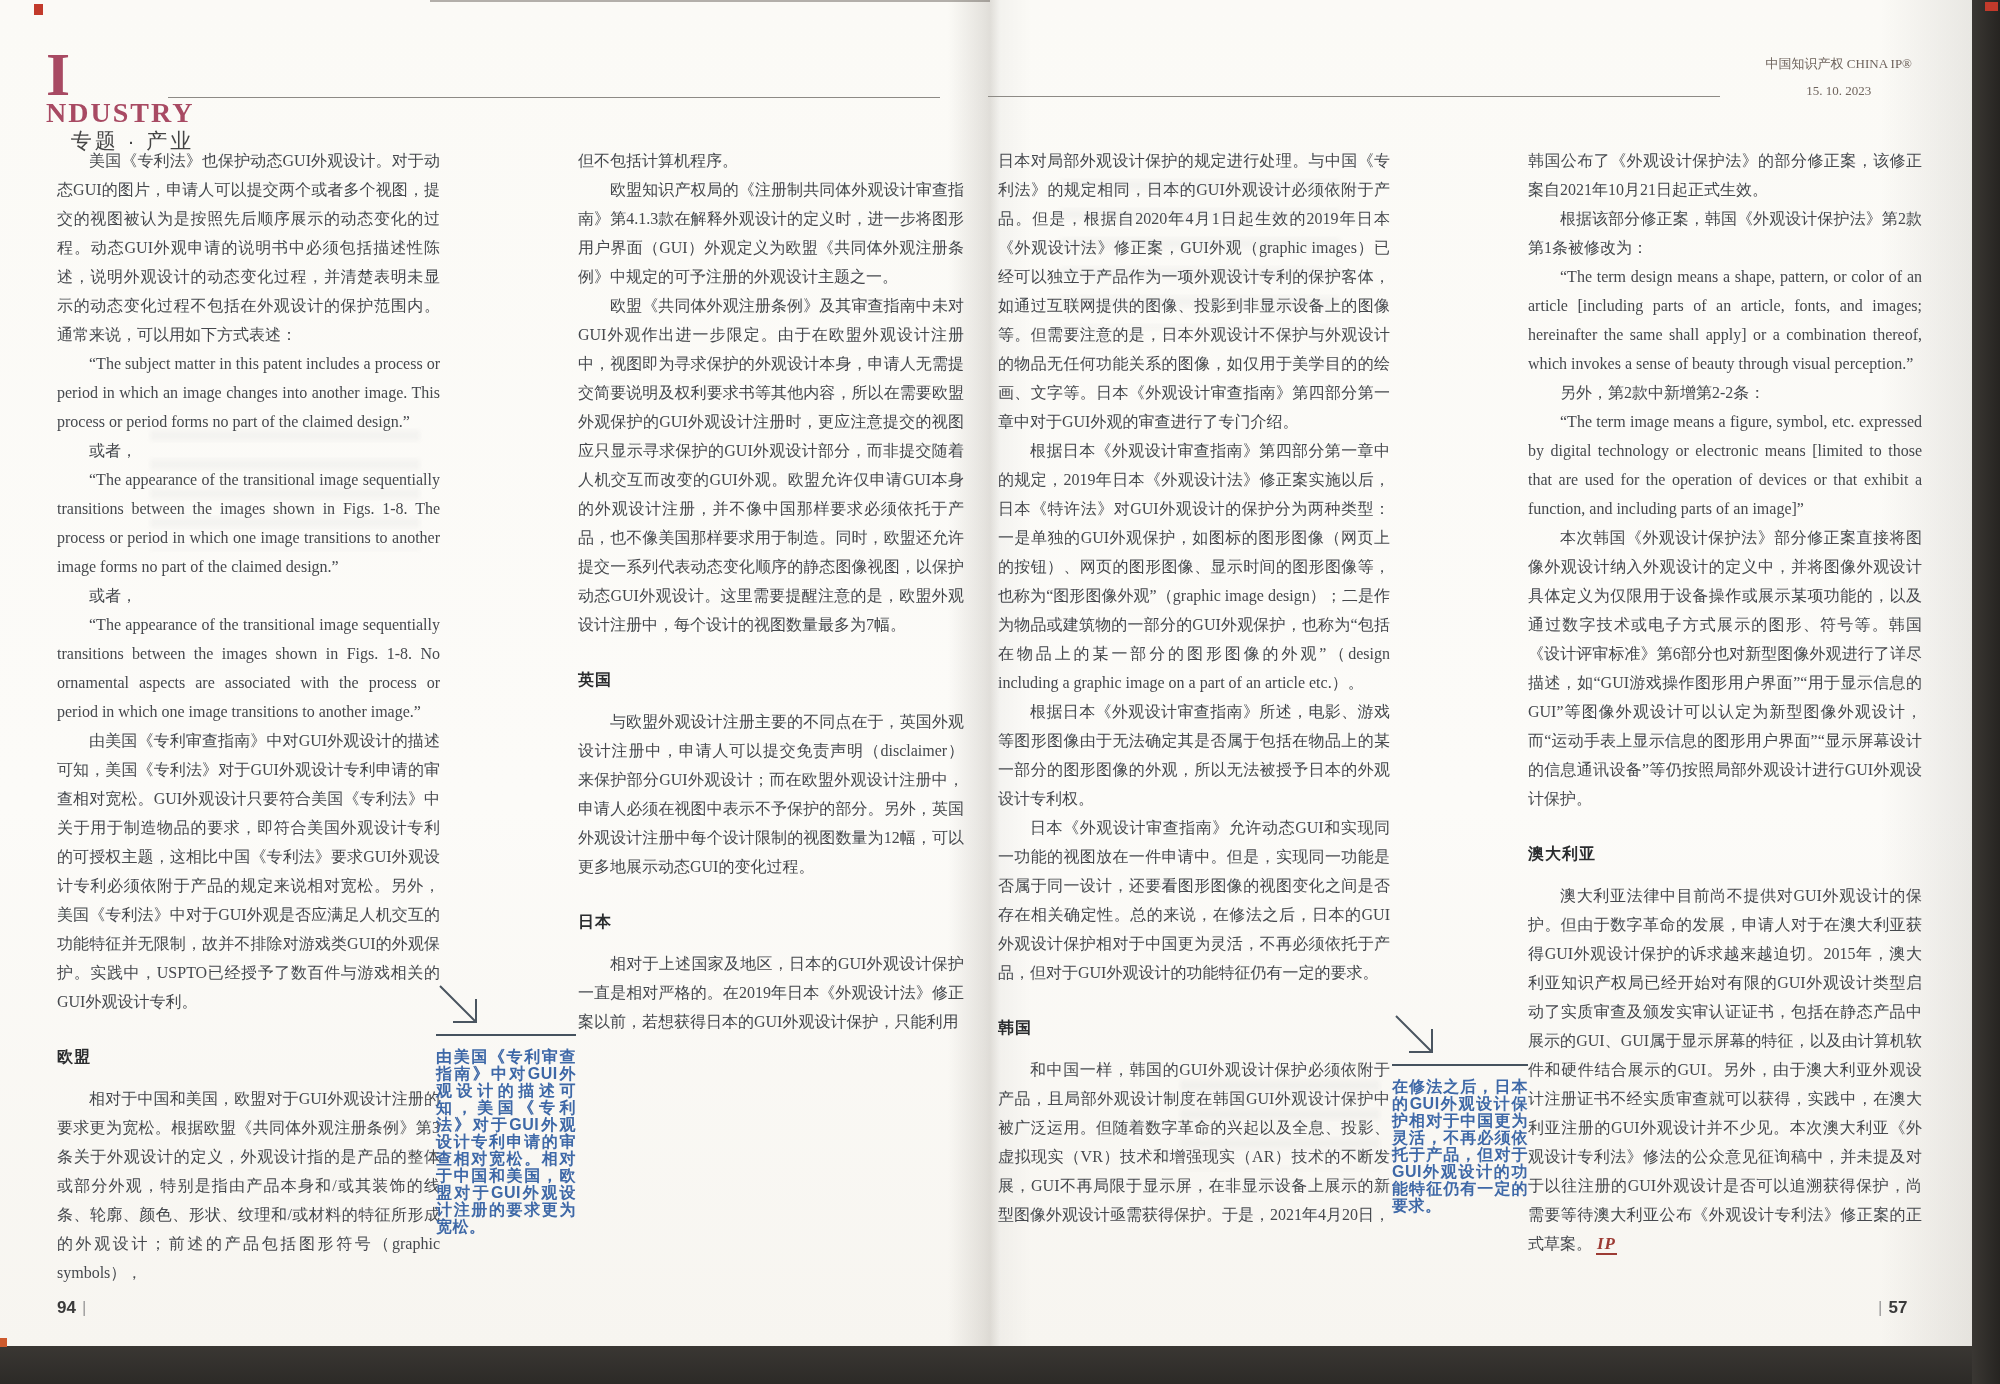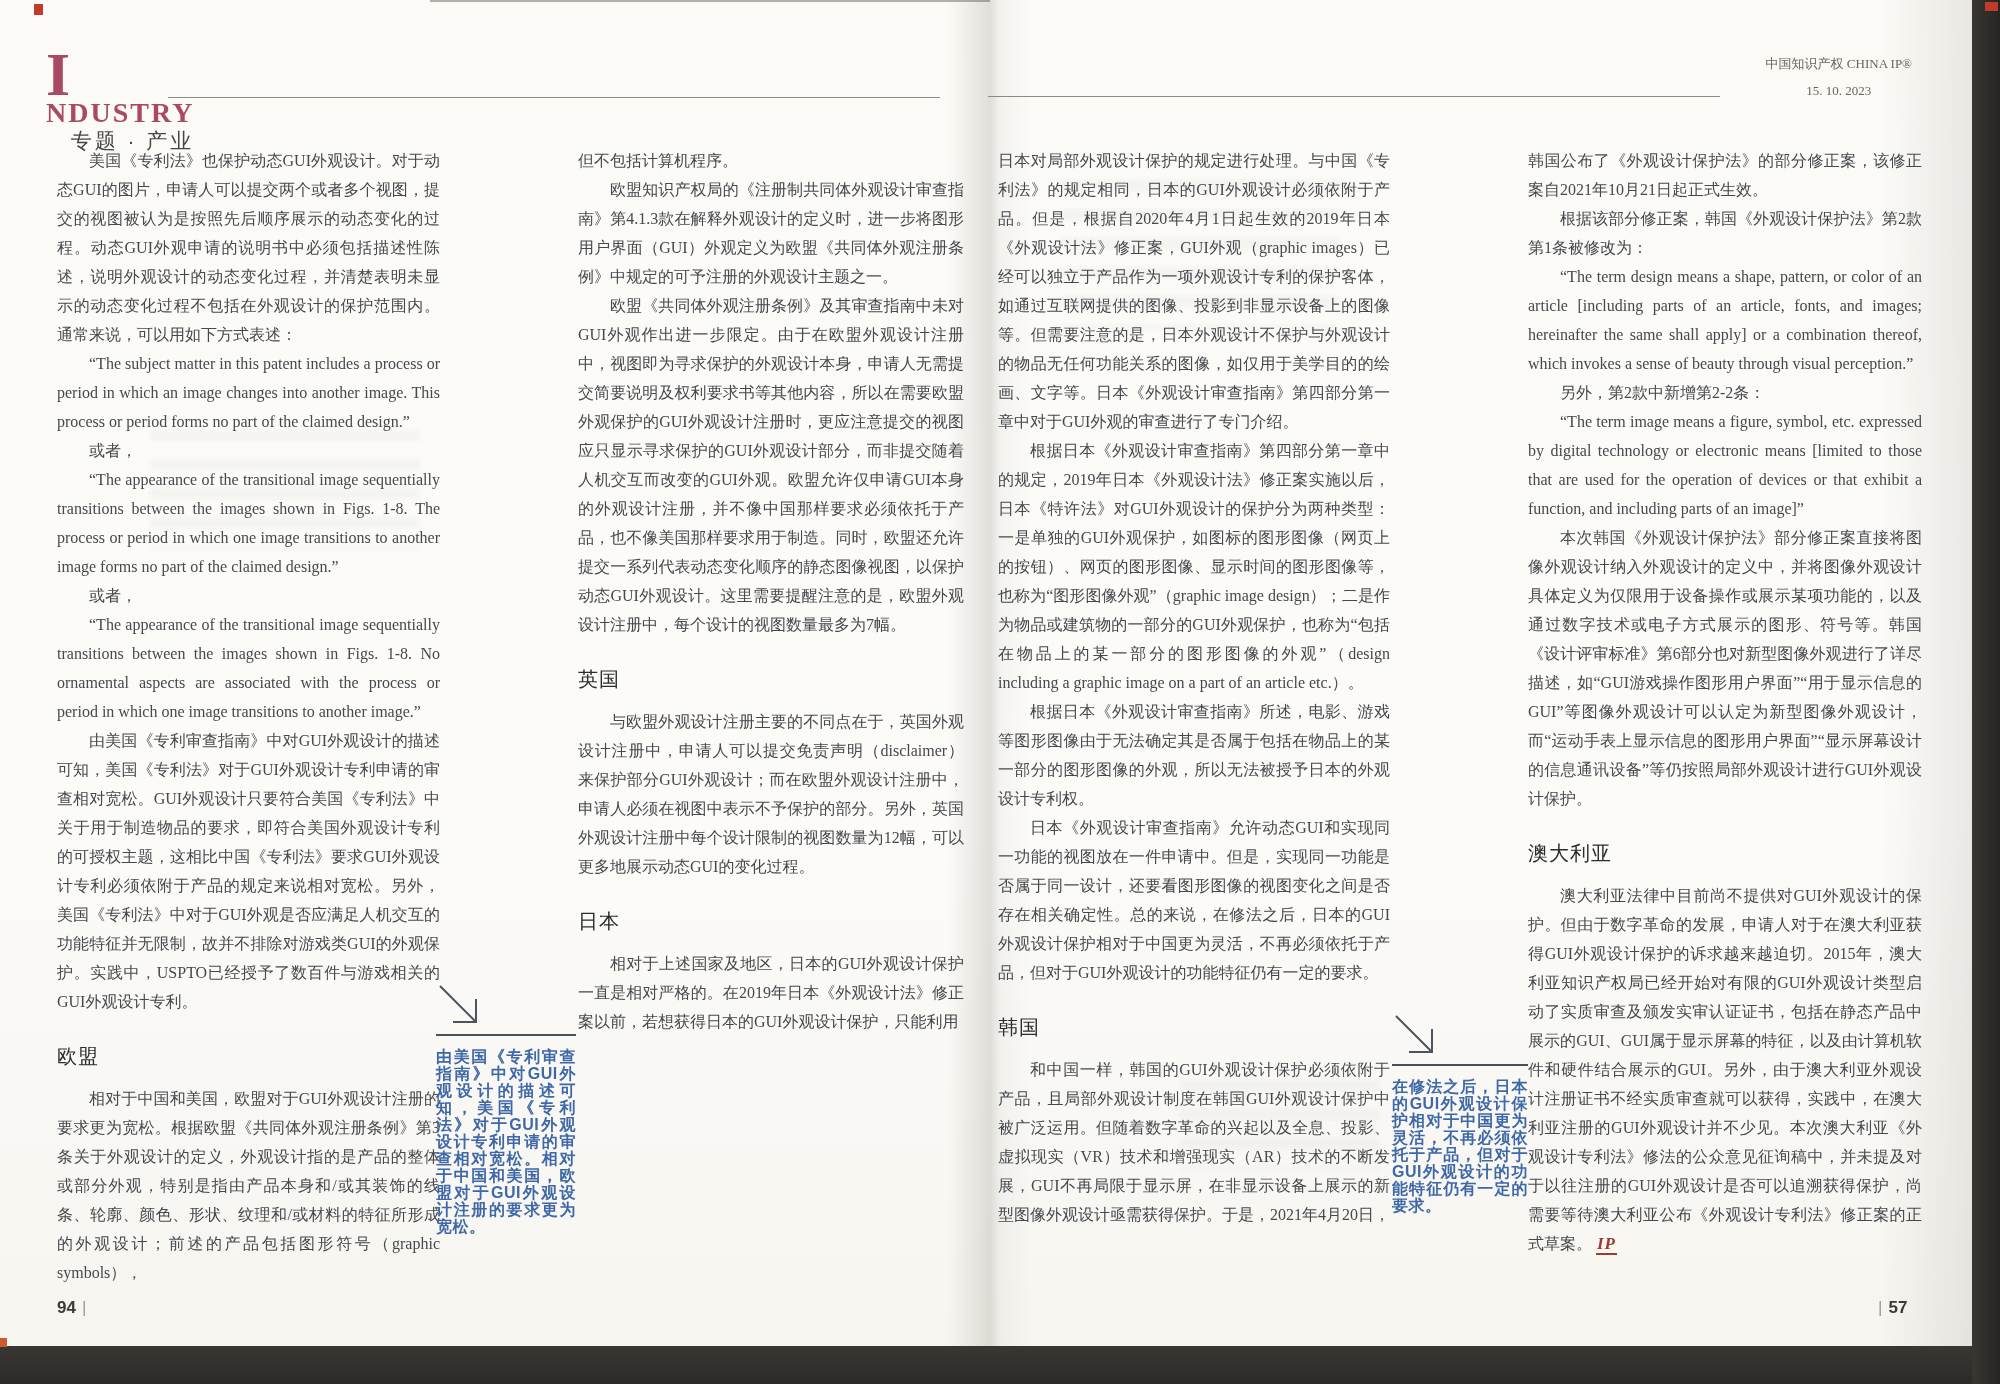--- a/index.html
+++ b/index.html
@@ -33,22 +33,22 @@
         font-size:13px;line-height:27px;}
 
   
   .col{position:absolute;text-align:justify;color:#45484d;font-size:16px;line-height:29px;}
   .col p{margin:0;text-indent:2em;}
   .col p.noindent{text-indent:0;}
   .col1{left:57px;top:146px;width:383px;}
   .col2{left:578px;top:146px;width:386px;}
   .col3{left:998px;top:146px;width:392px;}
   .col4{left:1528px;top:146px;width:394px;}
-  .sec{font-family:"Liberation Sans","DejaVu Sans",sans-serif;font-size:20px;color:#2a2c2e;
-       font-weight:400;letter-spacing:1px;margin:26px 0 13px;text-indent:0;text-align:left;}
+  .sec{font-family:"Liberation Sans","DejaVu Sans",sans-serif;font-size:16px;color:#2a2c2e;
+       font-weight:700;letter-spacing:1px;margin:26px 0 13px;text-indent:0;text-align:left;}
 
   
   .callout{position:absolute;color:#3e68a7;
        font-family:"Liberation Sans","DejaVu Sans",sans-serif;}
   .callout .rule{border-top:2px solid #45525e;margin:6px 0 12px;}
   .callout p{margin:0;font-size:16px;line-height:17px;font-weight:700;
        letter-spacing:.5px;text-align:justify;}
   .callout svg{display:block;}
   .callout-left{left:436px;top:982px;width:140px;}
   .callout-right{left:1392px;top:1012px;width:136px;}

